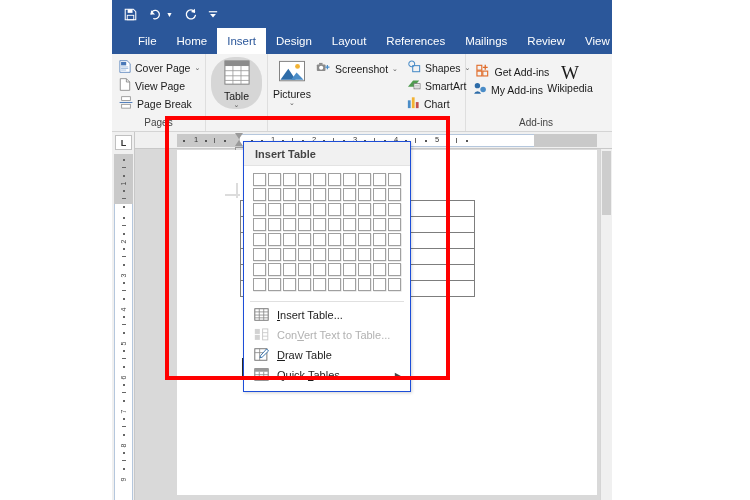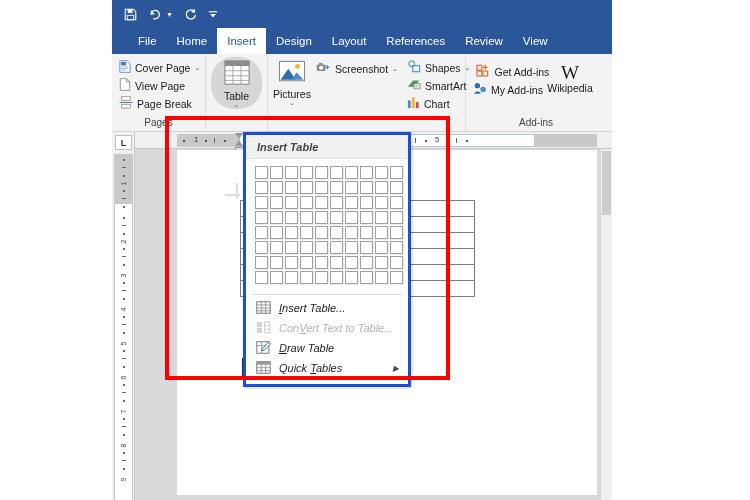--- a/index.html
+++ b/index.html
@@ -236,27 +236,26 @@
   .table-handle .h2 { position: absolute; left: 11px; top: 0; width: 2px; height: 15px; background: #dcdcdc; }
   .caret-doc {
     position: absolute;
     left: 65px; top: 208px;
     width: 1.5px; height: 18px;
     background: #2b2b2b;
   }
   
   .dropdown {
     position: absolute;
-    left: 108px; top: 0;
+    left: 108px; top: 9px;
     width: 168px;
     background: #ffffff;
-    border: 3px solid #1d4ed8;
+    border: 1px solid #1d4ed8;
     box-shadow: 1px 1px 3px rgba(0,0,0,0.18);
     z-index: 40;
-    font-style: italic;
   }
   .dd-header {
     background: #f1f1f1;
     border-bottom: 1px solid #e3e3e3;
     font-size: 11px;
     color: #444;
     padding: 6px 0 5px 11px;
     font-weight: bold;
   }
   .dd-grid {
@@ -345,20 +344,21 @@
       </span>
     </div>
 
     <div class="tabbar">
       <div class="tab">File</div>
       <div class="tab">Home</div>
       <div class="tab active">Insert</div>
       <div class="tab">Design</div>
       <div class="tab">Layout</div>
       <div class="tab">References</div>
+      <div class="tab">Mailings</div>
       <div class="tab">Review</div>
       <div class="tab">View</div>
 
     </div>
 
     <div class="ribbon">
 
       <div class="rgroup" style="width:94px;">
         <div class="rgroup-body">
           <div class="stack">

